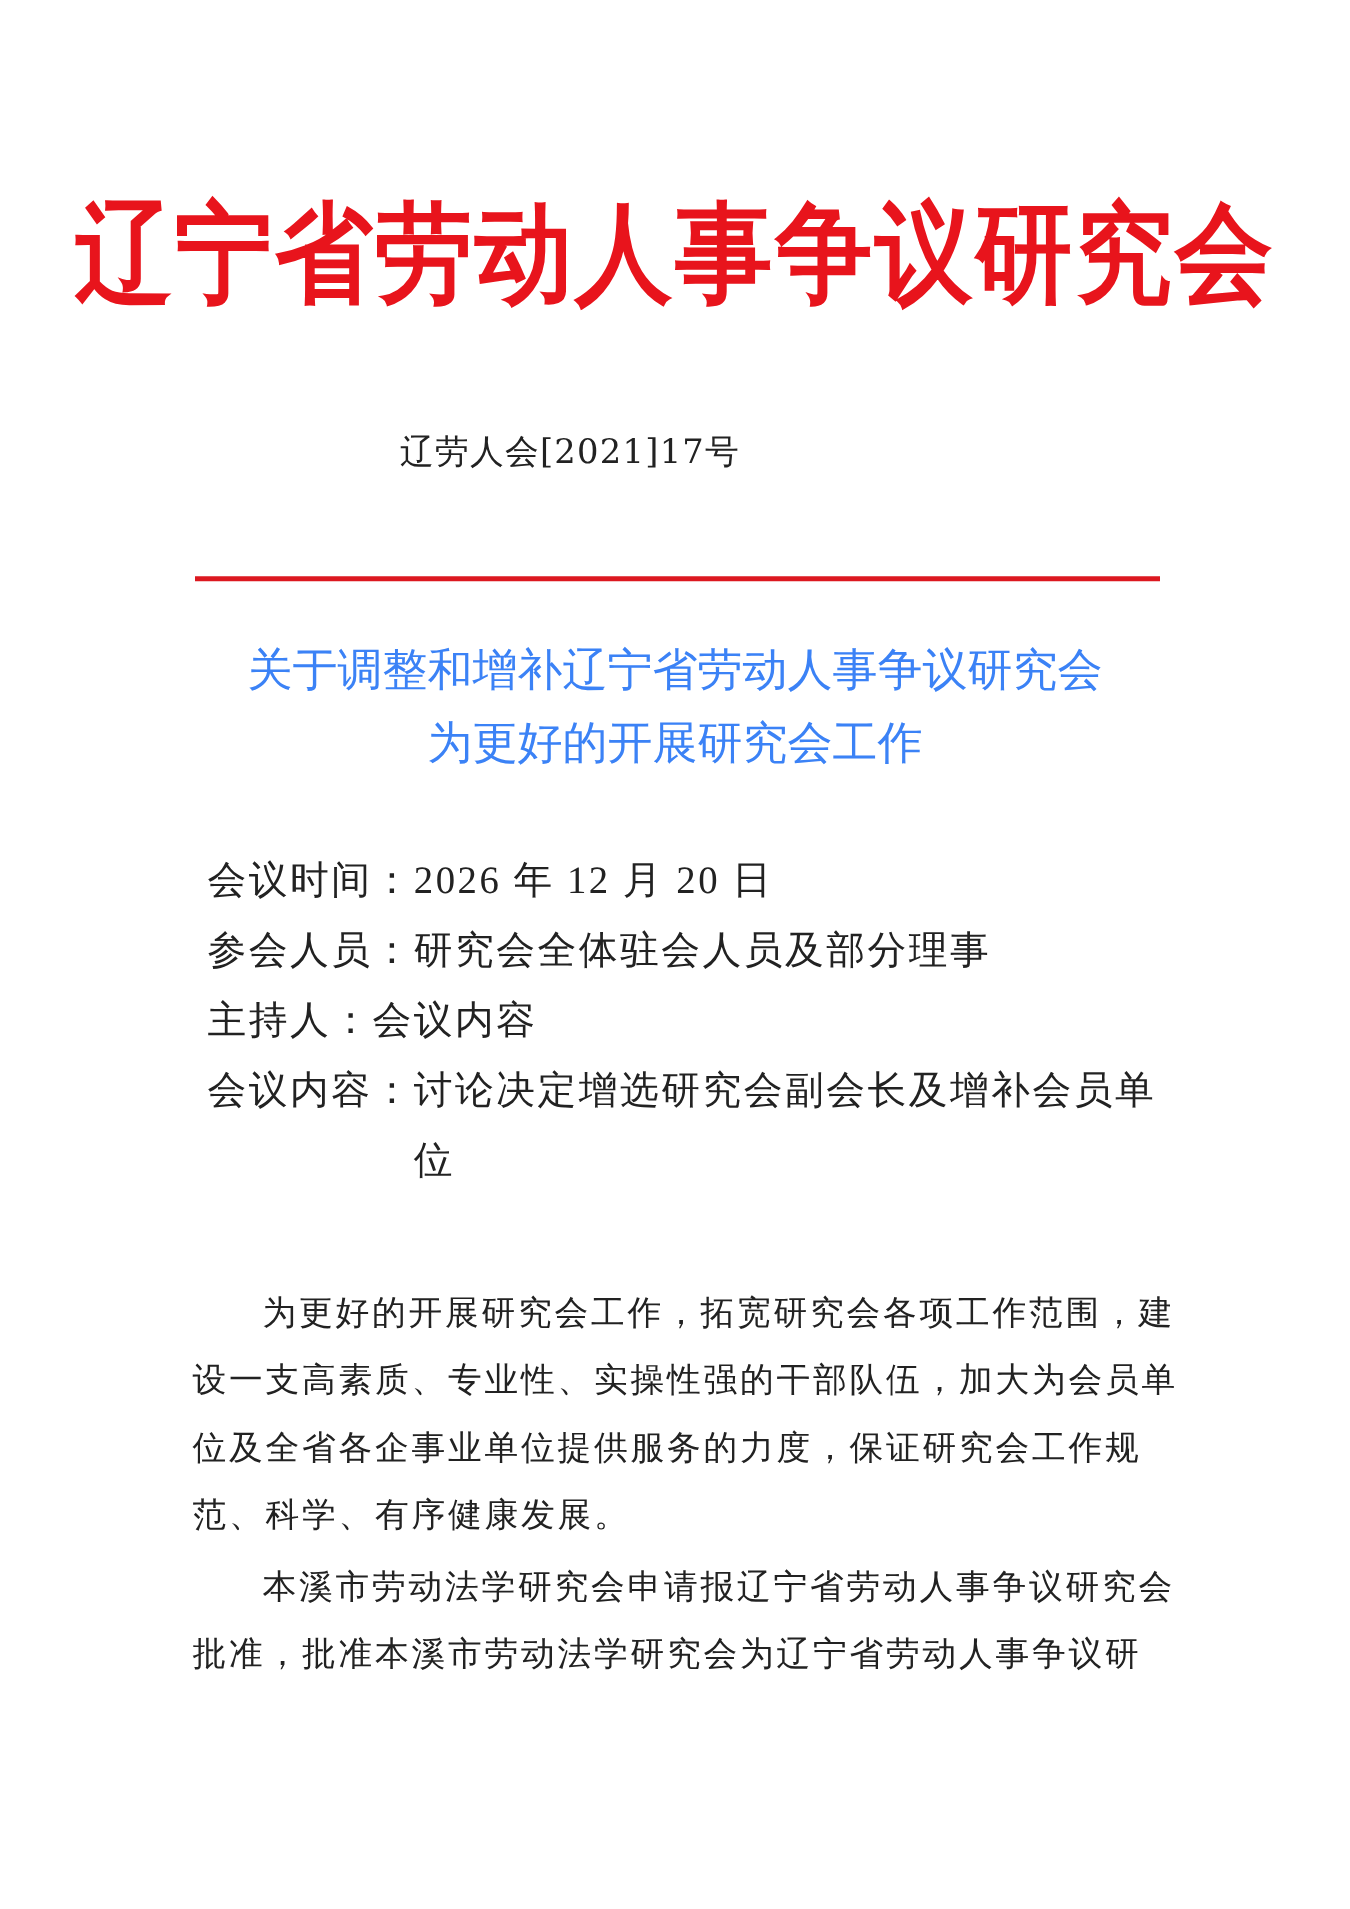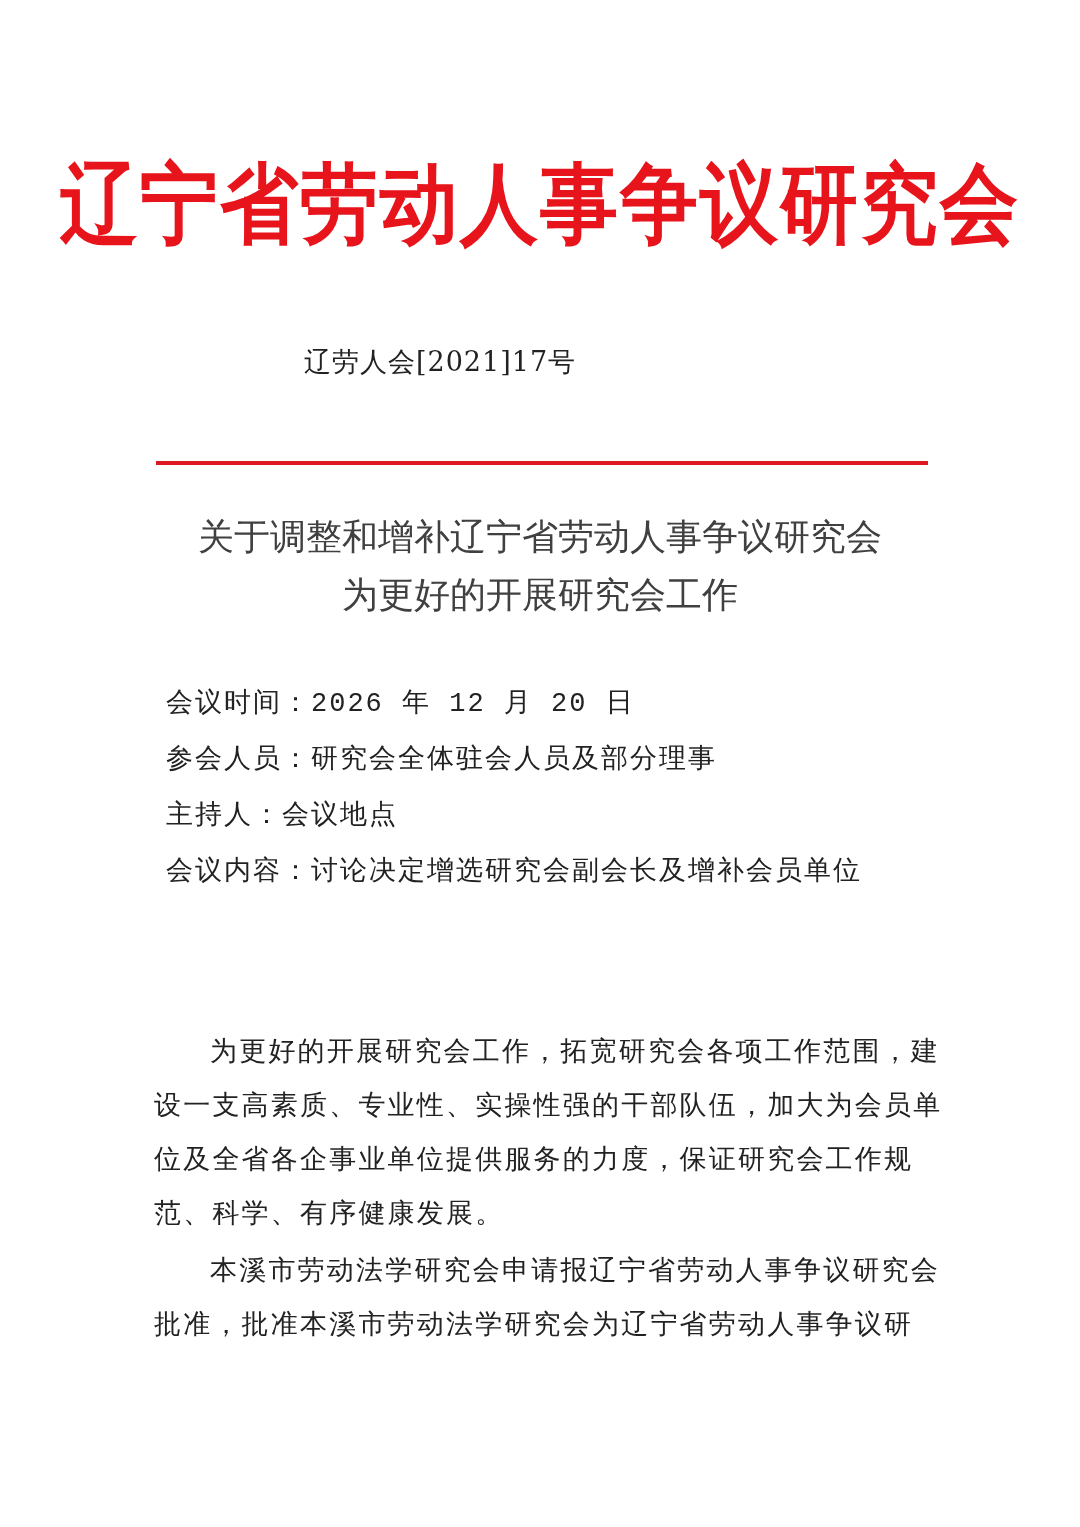--- a/index.html
+++ b/index.html
@@ -31,21 +31,21 @@
       font-size: 78px;
       line-height: 100px;
       letter-spacing: 2px;
       color: #e8141c;
       font-weight: bold;
       transform: scaleY(1.12);
       transform-origin: center top;
     }
     .doc-number {
       position: absolute;
-      left: 0;
+      left: 16px;
       top: 340px;
       width: 880px;
       text-align: center;
       font-family: "DejaVu Serif", "Liberation Serif", serif;
       font-size: 27px;
       line-height: 44px;
       color: #222;
       letter-spacing: 1px;
     }
     .red-rule {
@@ -58,30 +58,30 @@
     }
     .decision-title {
       position: absolute;
       left: 0;
       top: 508px;
       width: 1080px;
       text-align: center;
       font-family: "DejaVu Sans", "Liberation Sans", sans-serif;
       font-size: 36px;
       line-height: 58px;
-      color: #404040;
+      color: #3b82f6;
     }
     .decision-title div { white-space: nowrap; }
     .meta {
       position: absolute;
       left: 166px;
       top: 676px;
       width: 790px;
-      font-family: Liberation Mono, monospace;
-      font-size: 27px;
+      font-family: Liberation Serif, serif;
+      font-size: 31px;
       color: #222;
     }
     .meta-row {
       display: flex;
       line-height: 56px;
       letter-spacing: 2px;
     }
     .meta-label { white-space: nowrap; }
     .meta-value { flex: 1; }
     .body-text {
@@ -121,21 +121,21 @@
     <div class="meta-row">
       <span class="meta-label">会议时间：</span>
       <span class="meta-value">2026 年 12 月 20 日</span>
     </div>
     <div class="meta-row">
       <span class="meta-label">参会人员：</span>
       <span class="meta-value">研究会全体驻会人员及部分理事</span>
     </div>
     <div class="meta-row">
       <span class="meta-label">主持人：</span>
-      <span class="meta-value">会议地点</span>
+      <span class="meta-value">会议内容</span>
     </div>
     <div class="meta-row">
       <span class="meta-label">会议内容：</span>
       <span class="meta-value">讨论决定增选研究会副会长及增补会员单位</span>
     </div>
   </div>
 
   <div class="body-text">
     <p class="para">为更好的开展研究会工作，拓宽研究会各项工作范围，建设一支高素质、专业性、实操性强的干部队伍，加大为会员单位及全省各企事业单位提供服务的力度，保证研究会工作规范、科学、有序健康发展。</p>
     <p class="para">本溪市劳动法学研究会申请报辽宁省劳动人事争议研究会批准，批准本溪市劳动法学研究会为辽宁省劳动人事争议研</p>

